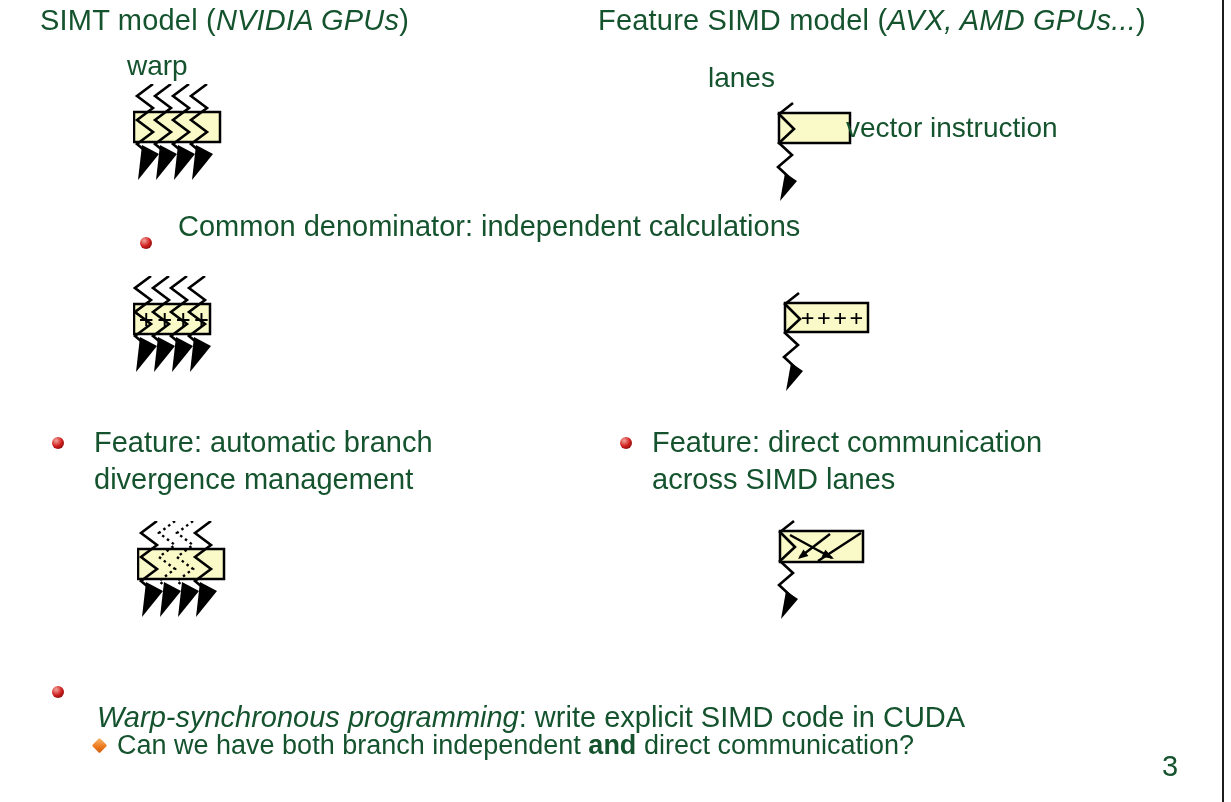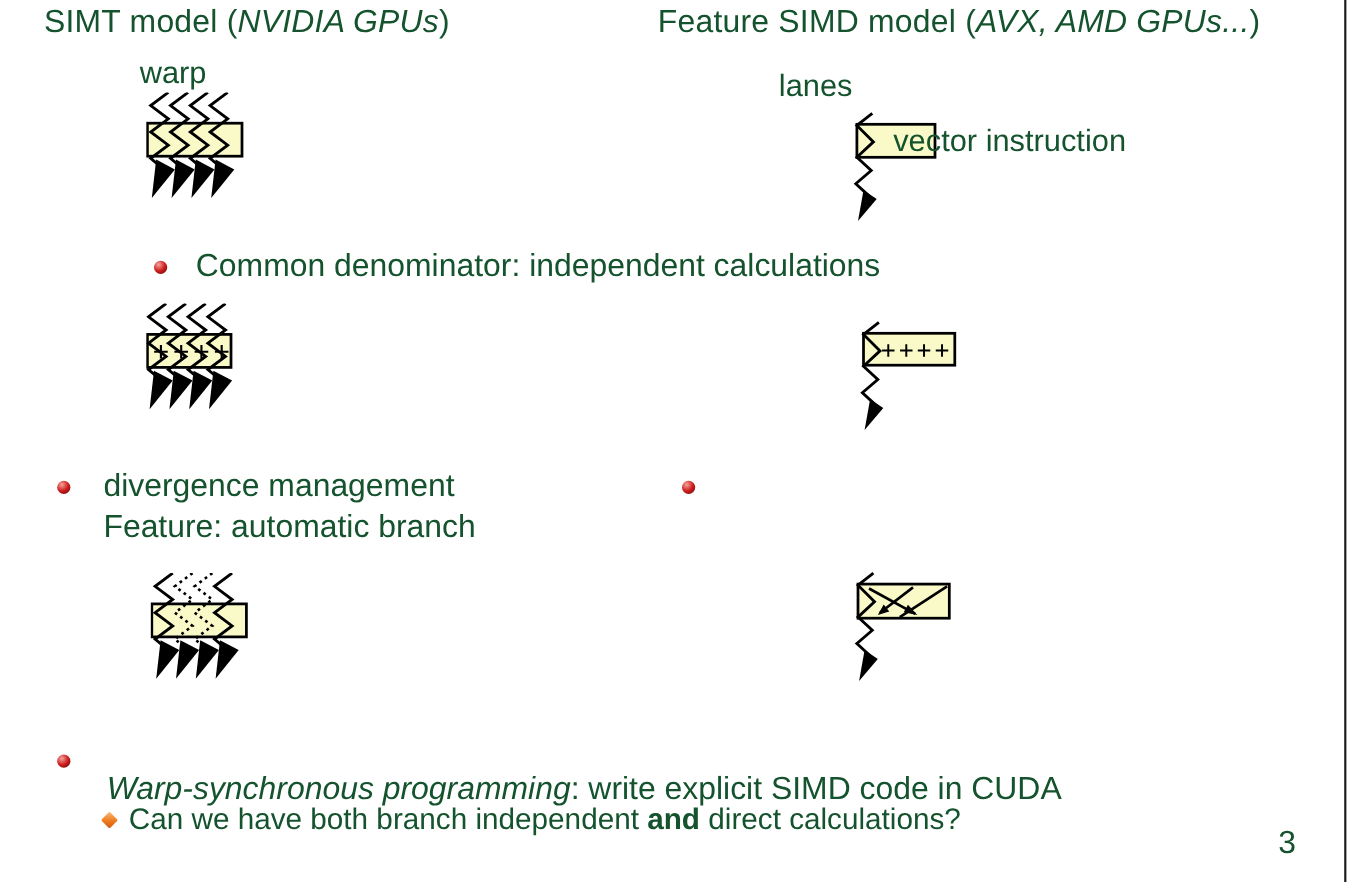--- a/index.html
+++ b/index.html
@@ -65,47 +65,51 @@
     <use href="#wt" x="20"></use>
     <use href="#wt" x="38"></use>
     <use href="#wt" x="56"></use>
   </svg>
 
   <div class="abs label" style="left:708px; top:62px;">lanes</div>
   <svg class="abs" style="left:773px; top:101px;" width="95" height="105">
     <rect class="box" x="6" y="12" width="71" height="30"></rect>
     <use href="#st" x="6" y="12"></use>
   </svg>
-  <div class="abs label" style="left:812px; top:112px;">vector instruction</div>
+  <div class="abs label" style="left:846px; top:112px;">vector instruction</div>
 
   <span class="bullet" style="left:140px; top:237px;"></span>
-  <div class="abs body-text" style="left:178px; top:224px;">Common denominator: independent calculations</div>
+  <div class="abs body-text" style="left:178px; top:208px;">Common denominator: independent calculations</div>
 
   <svg class="abs" style="left:133px; top:276px;" width="100" height="100">
     <rect class="box" x="1" y="28" width="76" height="30"></rect>
     <use href="#wt" x="0"></use>
     <use href="#wt" x="18"></use>
     <use href="#wt" x="36"></use>
     <use href="#wt" x="54"></use>
     <text class="plus" x="6" y="51" style="font-size:24px; letter-spacing:4px;">++++</text>
   </svg>
 
   <svg class="abs" style="left:779px; top:291px;" width="110" height="105">
     <rect class="box" x="6" y="12" width="83" height="29"></rect>
     <use href="#st" x="6" y="12"></use>
     <text class="plus" x="22" y="34" style="font-size:22px; letter-spacing:3px;">++++</text>
   </svg>
 
   <span class="bullet" style="left:52px; top:437px;"></span>
   <div class="abs body-text" style="left:94px; top:424px;">
+    <div>Feature: automatic branch</div>
     <div>divergence management</div>
-    <div>Feature: automatic branch</div>
   </div>
 
   <span class="bullet" style="left:620px; top:437px;"></span>
+  <div class="abs body-text" style="left:652px; top:424px;">
+    <div>Feature: direct communication</div>
+    <div>across SIMD lanes</div>
+  </div>
 
   <svg class="abs" style="left:137px; top:521px;" width="100" height="100">
     <rect class="box" x="1" y="28" width="86" height="30"></rect>
     <use href="#wt" x="2"></use>
     <use href="#wtd" x="20"></use>
     <use href="#wtd" x="38"></use>
     <use href="#wt" x="56"></use>
   </svg>
 
   <svg class="abs" style="left:774px; top:519px;" width="110" height="105">
@@ -115,18 +119,18 @@
     <line class="comm" x1="56" y1="15" x2="26" y2="38"></line>
     <polygon class="ah" points="24,40 29.4,30.6 34.4,37"></polygon>
     <line class="comm" x1="44" y1="42" x2="87" y2="14"></line>
     <use href="#st" x="6" y="12"></use>
   </svg>
 
   <span class="bullet" style="left:52px; top:686px;"></span>
   <div class="abs body-text" style="left:97px; top:672px;margin-top:27px;"><span class="it">Warp-synchronous programming</span><span>: write explicit SIMD code in CUDA</span></div>
 
   <span class="diamond" style="left:94px; top:740px;"></span>
-  <div class="abs sub-text" style="left:117px; top:730px;"><span>Can we have both branch independent </span><span class="bold">and</span><span> direct calculations?</span></div>
+  <div class="abs sub-text" style="left:117px; top:730px;"><span>Can we have both branch independent </span><span class="bold">and</span><span> direct communication?</span></div>
 
   <div class="abs pagenum" style="left:1162px; top:750px;">3</div>
   <div class="vline"></div>
 
 </div>
 
 </body></html>

